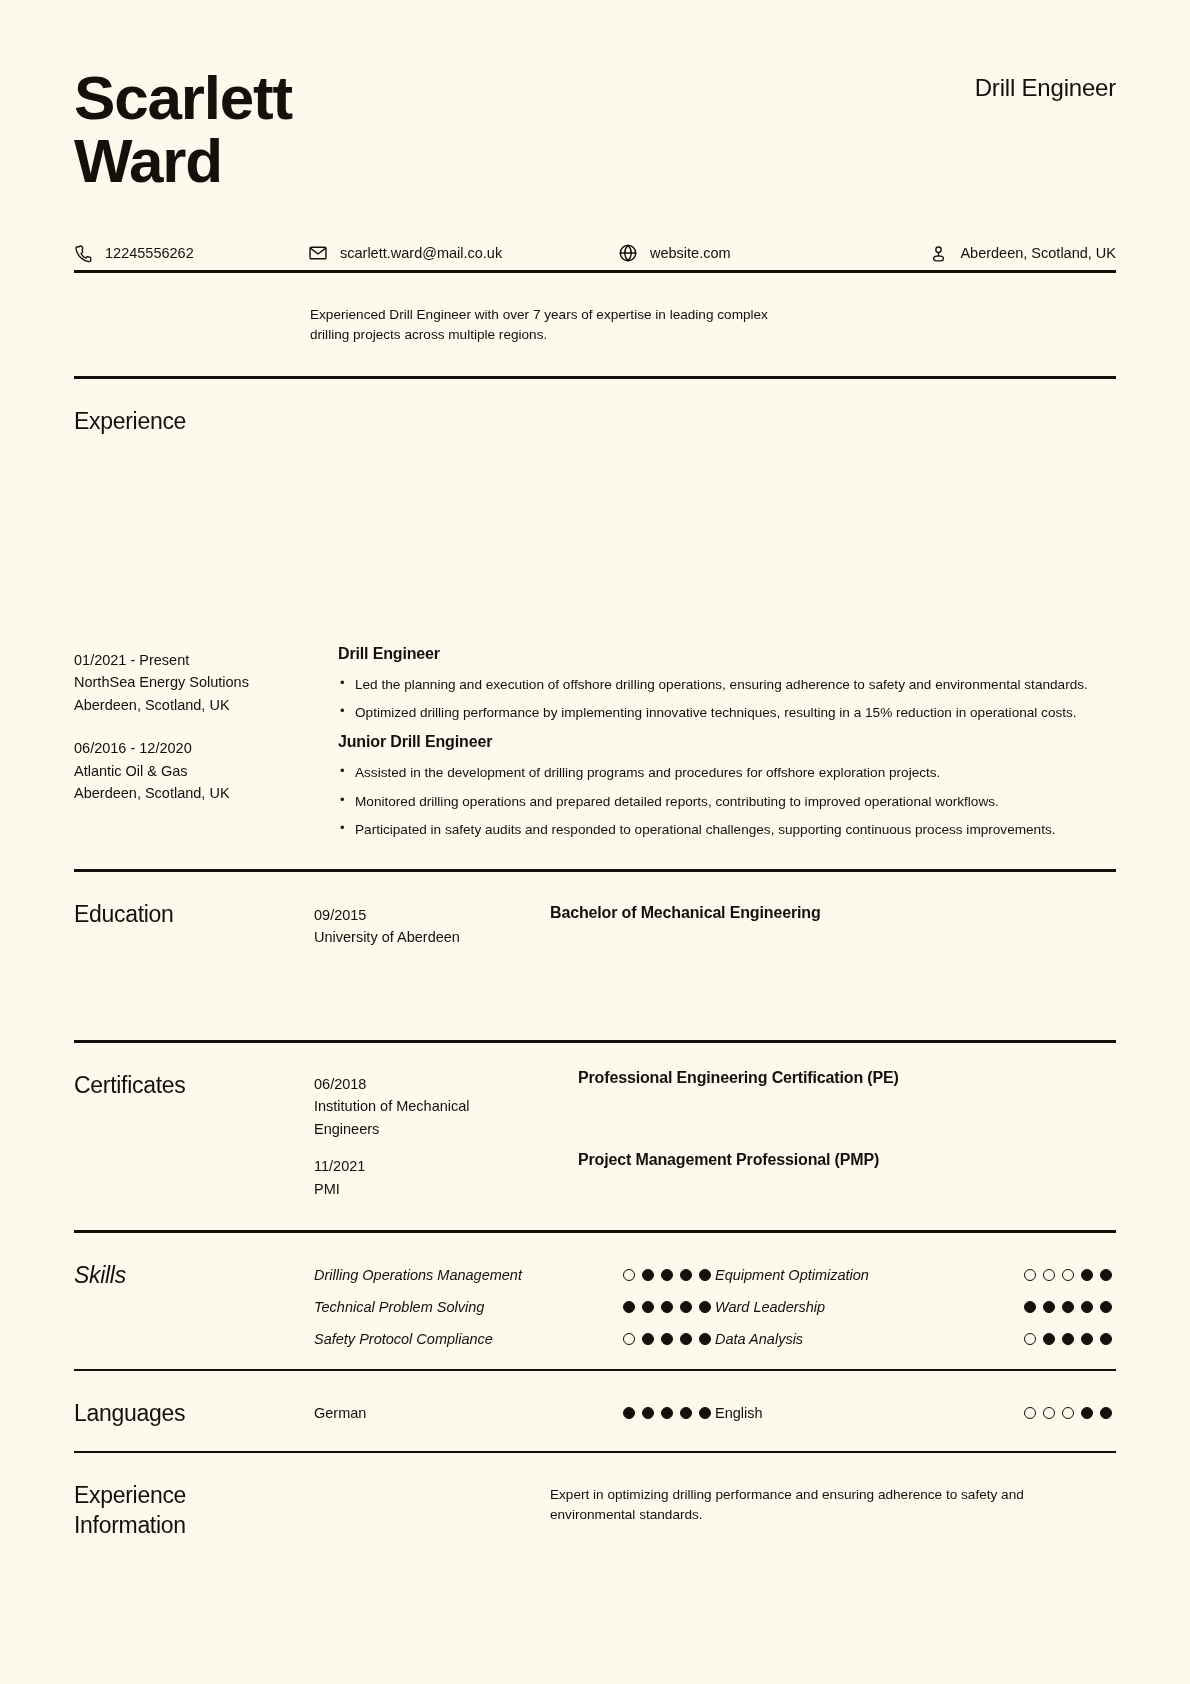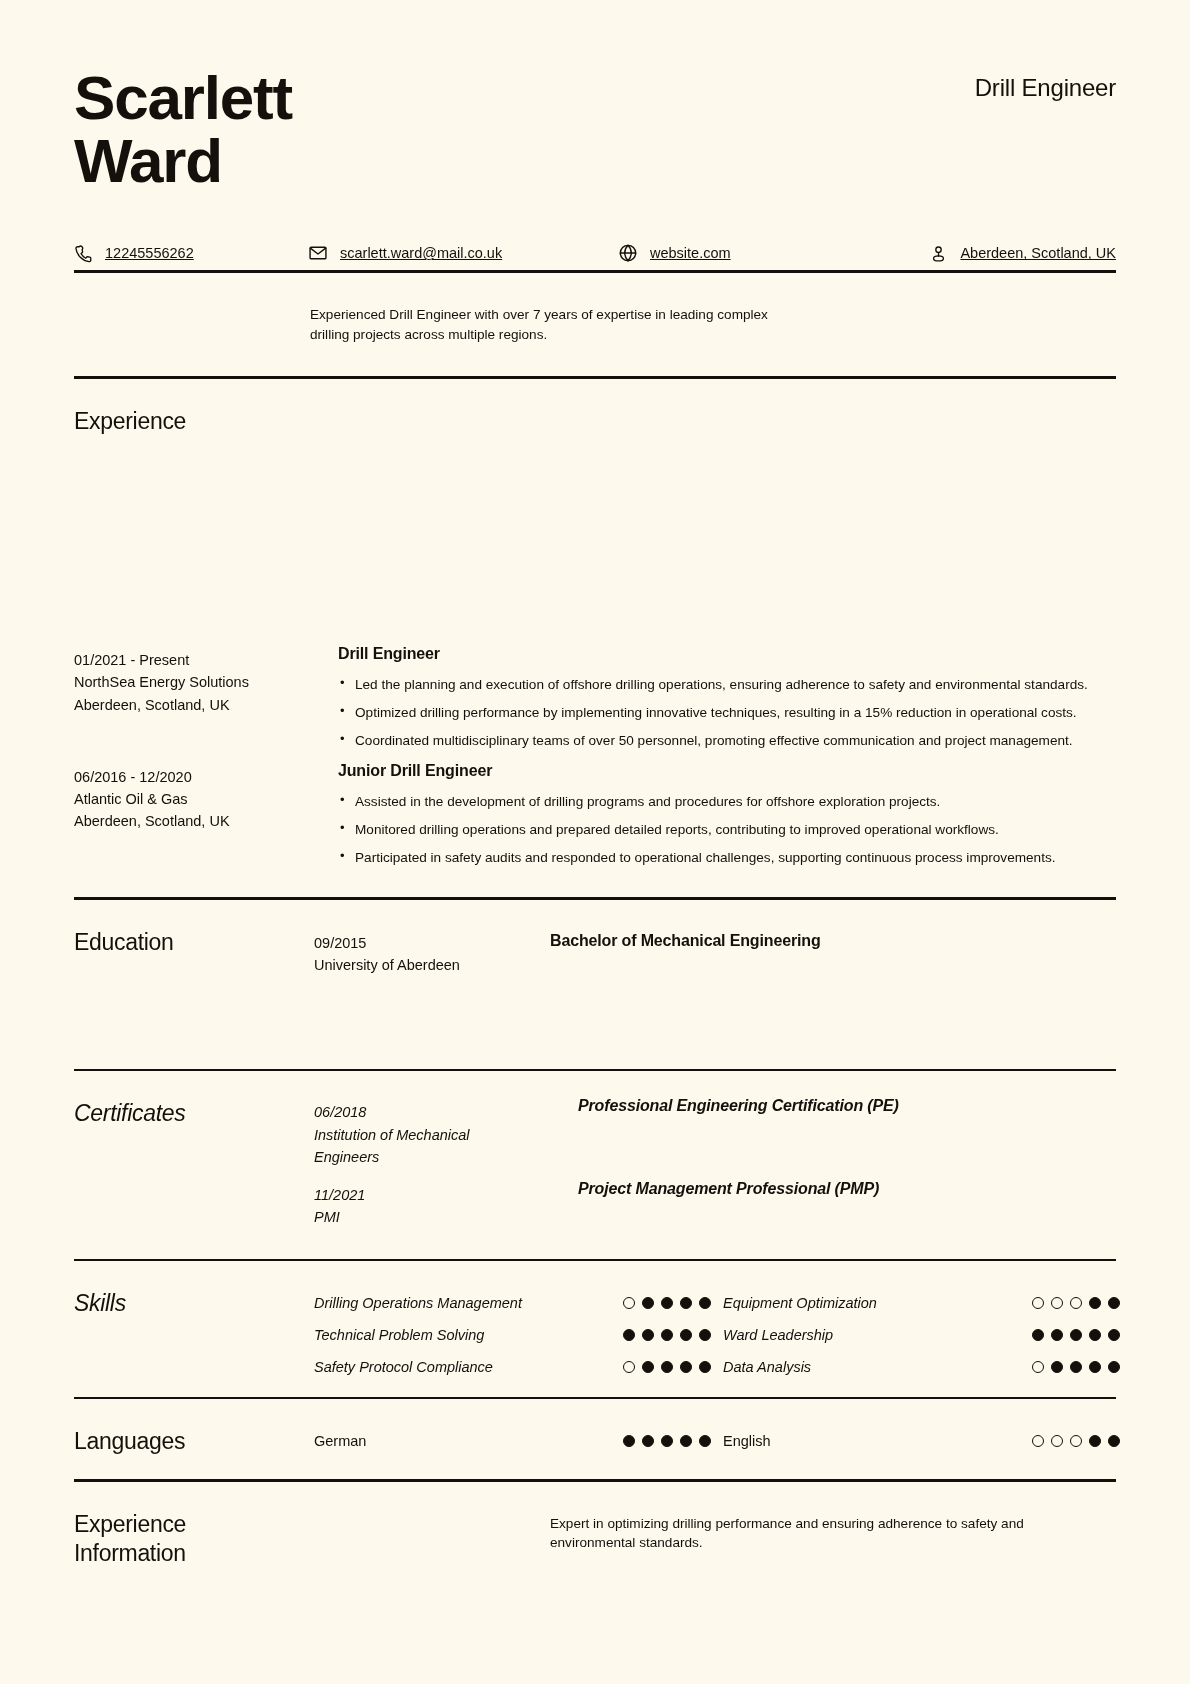--- a/index.html
+++ b/index.html
@@ -40,21 +40,20 @@
     font-weight: 400;
     letter-spacing: -0.2px;
   }
 
   
   .contact-row {
     display: flex;
     align-items: center;
     margin-top: 44px;
     height: 34px;
-    text-decoration: underline;
   }
   .contact-item {
     display: flex;
     align-items: center;
     gap: 12px;
     font-size: 14.5px;
     white-space: nowrap;
   }
   .c1 { width: 234px; }
   .c2 { width: 310px; }
@@ -132,21 +131,21 @@
   .profile-text {
     font-size: 13.6px;
     line-height: 1.45;
     max-width: 470px;
   }
 
   
   .rated-grid {
     display: flex;
     width: 100%;
-    gap: 8px;
+    gap: 0;
   }
   .rated-col { width: 50%; flex: 0 0 50%; }
   .rated-row {
     display: flex;
     align-items: center;
     justify-content: space-between;
     height: 32px;
     padding-right: 4px;
   }
   .rated-label {
@@ -165,21 +164,21 @@
   .addl-text {
     font-size: 13.6px;
     line-height: 1.45;
     max-width: 490px;
   }
 
   
   .sp-profile { padding-bottom: 32px; }
   .sp-exp { padding-bottom: 30px; flex-direction: column; }
   .sp-edu { padding-bottom: 92px; }
-  .sp-cert { padding-bottom: 30px; font-style: italic; }
+  .sp-cert { padding-bottom: 30px; }
   .sp-skills { padding-bottom: 14px; font-style: italic; }
   .sp-lang { padding-bottom: 22px; }
 </style>
 </head>
 <body>
 
 <div class="page">
 
   <div class="header">
     <div class="name">
@@ -250,21 +249,20 @@
         <div class="entry-meta">
           <div>01/2021 - Present</div>
           <div>NorthSea Energy Solutions</div>
           <div>Aberdeen, Scotland, UK</div>
         </div>
         <div class="entry-body">
           <div class="role">Drill Engineer</div>
           <ul class="bullets">
             <li>Led the planning and execution of offshore drilling operations, ensuring adherence to safety and environmental standards.</li>
             <li>Optimized drilling performance by implementing innovative techniques, resulting in a 15% reduction in operational costs.</li>
-            <li>Coordinated multidisciplinary teams of over 50 personnel, promoting effective communication and project management.</li>
           </ul>
         </div>
       </div>
 
       <div class="entry">
         <div class="entry-meta">
           <div>06/2016 - 12/2020</div>
           <div>Atlantic Oil &amp; Gas</div>
           <div>Aberdeen, Scotland, UK</div>
         </div>

